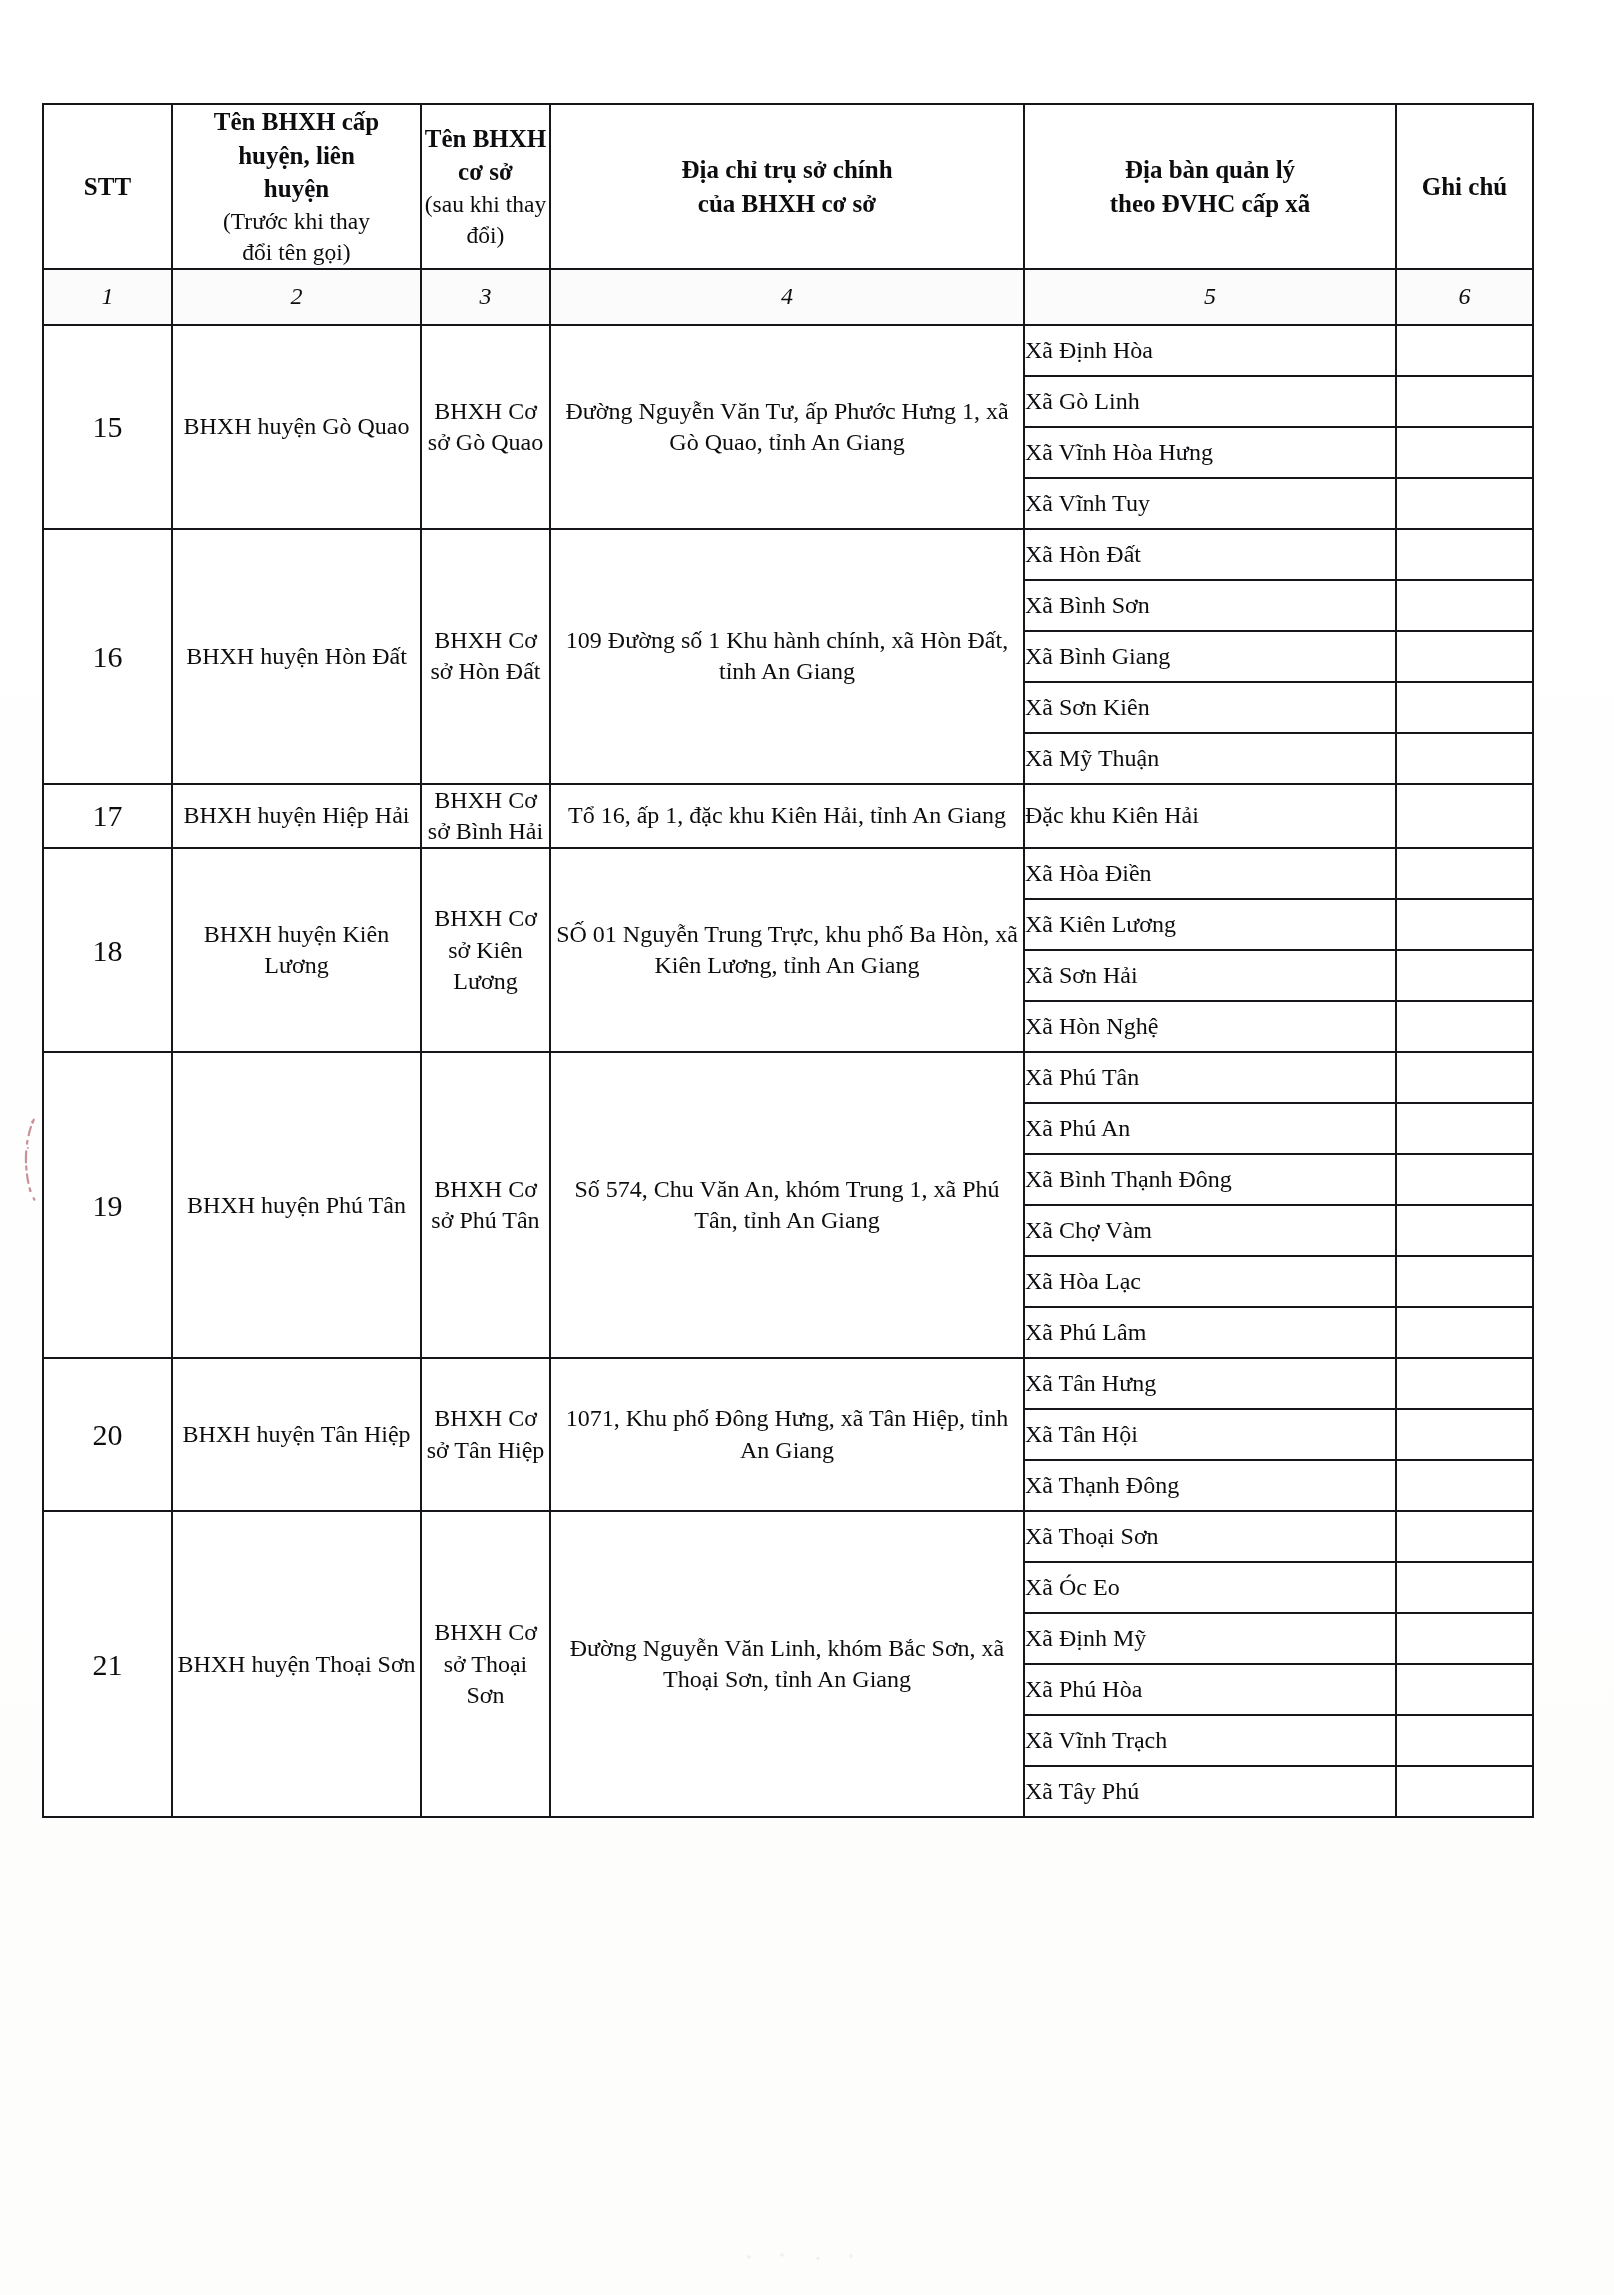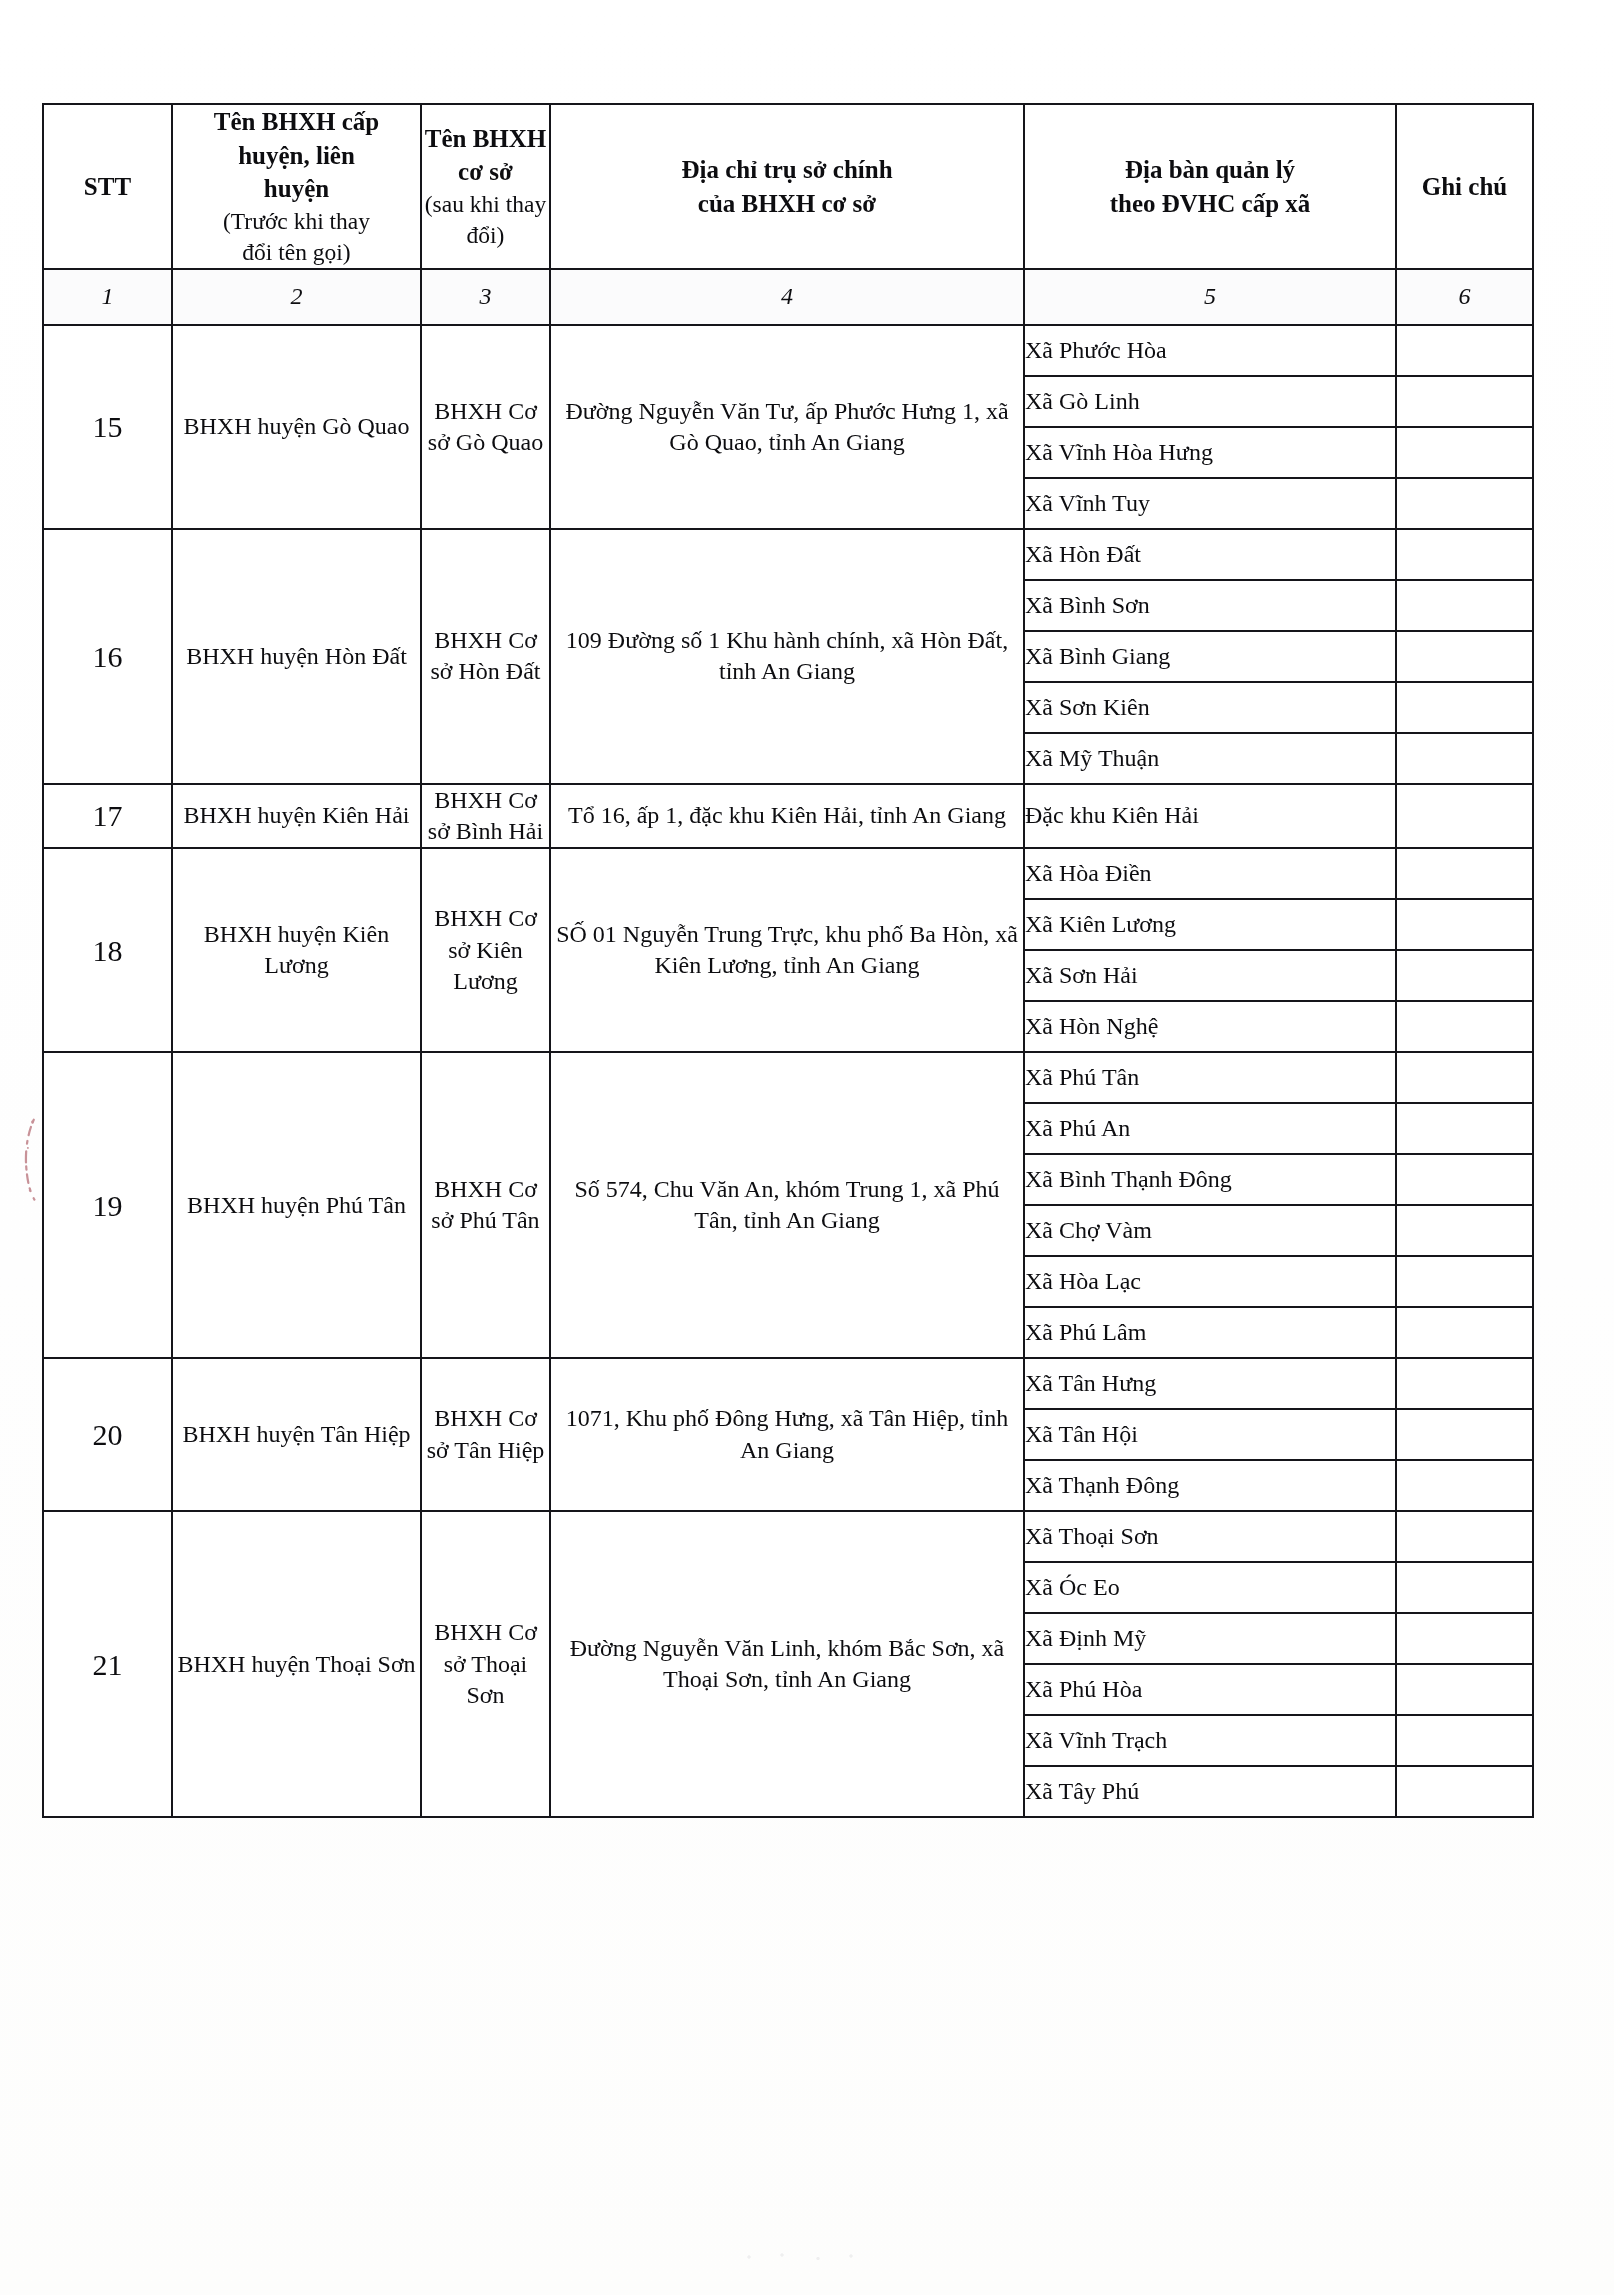--- a/index.html
+++ b/index.html
@@ -201,21 +201,21 @@
             <td>3</td>
             <td>4</td>
             <td>5</td>
             <td>6</td>
           </tr>
           <tr>
             <td class="c-stt" rowspan="4">15</td>
             <td class="c-old" rowspan="4">BHXH huyện Gò Quao</td>
             <td class="c-new" rowspan="4">BHXH Cơ sở Gò Quao</td>
             <td class="c-addr" rowspan="4">Đường Nguyễn Văn Tư, ấp Phước Hưng 1, xã Gò Quao, tỉnh An Giang</td>
-            <td class="c-ward">Xã Phước Hòa</td>
+            <td class="c-ward">Xã Định Hòa</td>
             <td class="c-note"></td>
           </tr>
           <tr>
             <td class="c-ward">Xã Gò Linh</td>
             <td class="c-note"></td>
           </tr>
           <tr>
             <td class="c-ward">Xã Vĩnh Hòa Hưng</td>
             <td class="c-note"></td>
           </tr>
@@ -242,21 +242,21 @@
           <tr>
             <td class="c-ward">Xã Sơn Kiên</td>
             <td class="c-note"></td>
           </tr>
           <tr>
             <td class="c-ward">Xã Mỹ Thuận</td>
             <td class="c-note"></td>
           </tr>
           <tr>
             <td class="c-stt" rowspan="1">17</td>
-            <td class="c-old" rowspan="1">BHXH huyện Kiên Hải</td>
+            <td class="c-old" rowspan="1">BHXH huyện Hiệp Hải</td>
             <td class="c-new" rowspan="1">BHXH Cơ sở Bình Hải</td>
             <td class="c-addr" rowspan="1">Tổ 16, ấp 1, đặc khu Kiên Hải, tỉnh An Giang</td>
             <td class="c-ward">Đặc khu Kiên Hải</td>
             <td class="c-note"></td>
           </tr>
           <tr>
             <td class="c-stt" rowspan="4">18</td>
             <td class="c-old" rowspan="4">BHXH huyện Kiên Lương</td>
             <td class="c-new" rowspan="4">BHXH Cơ sở Kiên Lương</td>
             <td class="c-addr" rowspan="4">SỐ 01 Nguyễn Trung Trực, khu phố Ba Hòn, xã Kiên Lương, tỉnh An Giang</td>

